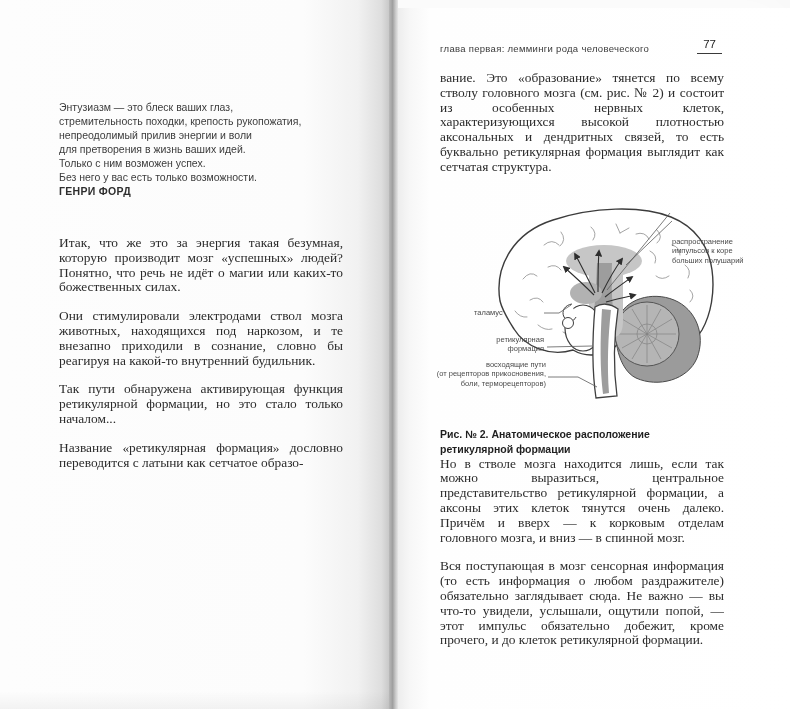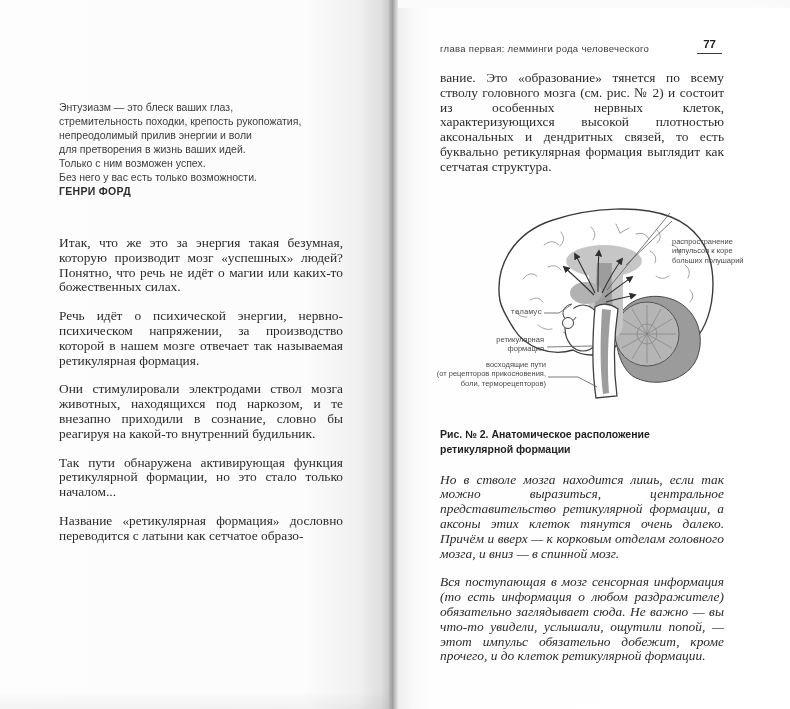--- a/index.html
+++ b/index.html
@@ -25,35 +25,35 @@
   .epigraph .eline{white-space:nowrap;}
   .epigraph .author{font-weight:bold;color:#2e2e2e;letter-spacing:0.3px;}
   .l-paras{margin-top:38px;}
   .para{font-size:13.4px;line-height:14.8px;text-align:justify;color:#2b2b2b;
     margin:0 0 14px 0;}
   
   .r-content{position:absolute;left:42px;top:30px;width:284px;color:#262626;}
   .runhead{display:flex;align-items:flex-end;justify-content:space-between;
     font-family:"Liberation Sans",sans-serif;}
   .runhead-text{font-size:9.5px;color:#3a3a3a;letter-spacing:0.3px;}
-  .pageno{font-size:11.5px;font-weight:bold;color:#222;
+  .pageno{font-size:11.5px;font-weight:normal;color:#222;
     border-bottom:1.4px solid #3a3a3a;padding:0 6px 3px 6px;margin-right:2px;}
   .r-top{margin-top:17px;}
   
   .figure{position:relative;width:350px;height:218px;margin:26px 0 0 -20px;}
   .figure svg{position:absolute;left:0;top:0;}
   .lbl{position:absolute;font-family:"Liberation Sans",sans-serif;font-size:7.5px;
     line-height:9.5px;color:#4a4a4a;white-space:pre-line;}
   .lbl-spread{left:252px;top:5px;width:96px;text-align:left;margin-top:31px;}
-  .lbl-thalamus{left:54px;top:107px;width:68px;text-align:right;font-family:Liberation Mono, monospace;}
+  .lbl-thalamus{left:54px;top:107px;width:68px;}
   .lbl-reticular{left:36px;top:134px;width:88px;text-align:right;}
   .lbl-ascending{left:0px;top:159px;width:126px;text-align:right;}
   .caption{margin-top:8px;width:274px;font-family:"Liberation Sans",sans-serif;
     font-weight:bold;font-size:10.5px;line-height:15px;color:#1f1f1f;}
-  .r-bottom{margin-top:16px;font-style:italic;}
+  .r-bottom{}
 </style>
 </head>
 <body>
 
 <div class="photo">
 
   <div class="page-left">
     <div class="l-content">
 
       <div class="epigraph">
@@ -61,21 +61,20 @@
         <div class="eline">стремительность походки, крепость рукопожатия,</div>
         <div class="eline">непреодолимый прилив энергии и воли</div>
         <div class="eline">для претворения в жизнь ваших идей.</div>
         <div class="eline">Только с ним возможен успех.</div>
         <div class="eline">Без него у вас есть только возможности.</div>
         <div class="eline author">ГЕНРИ ФОРД</div>
       </div>
 
       <div class="l-paras">
         <p class="para">Итак, что же это за энергия такая безумная, которую производит мозг «успешных» людей? Понятно, что речь не идёт о магии или каких-то божественных силах.</p>
-        <p class="para">Речь идёт о психической энергии, нервно-психическом напряжении, за производство которой в нашем мозге отвечает так называемая ретикулярная формация.</p>
         <p class="para">Они стимулировали электродами ствол мозга животных, находящихся под наркозом, и те внезапно приходили в сознание, словно бы реагируя на какой-то внутренний будильник.</p>
         <p class="para">Так пути обнаружена активирующая функция ретикулярной формации, но это стало только началом...</p>
         <p class="para">Название «ретикулярная формация» дословно переводится с латыни как сетчатое образо-</p>
       </div>
     </div>
   </div>
 
   <div class="spine"></div>
 
   <div class="page-right">

